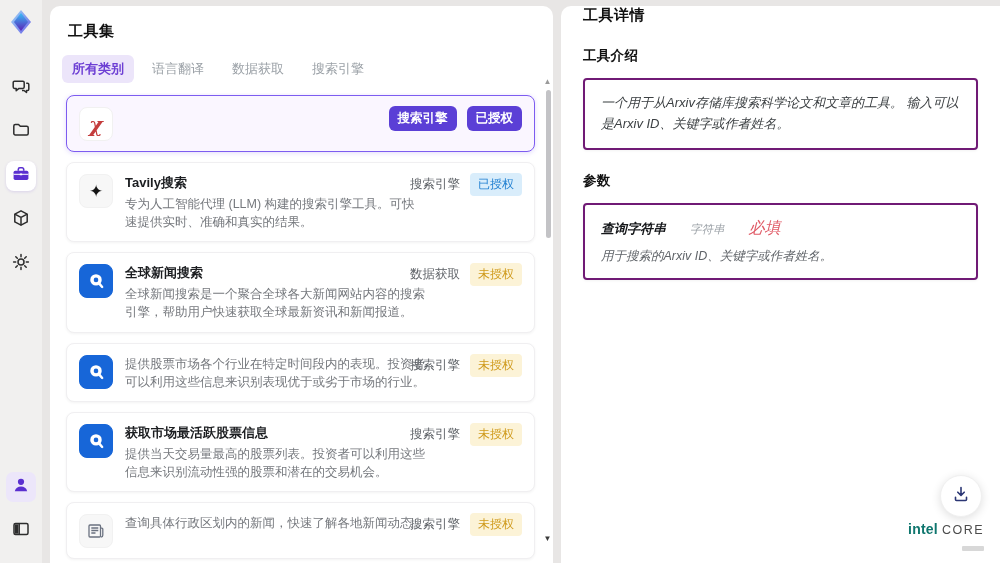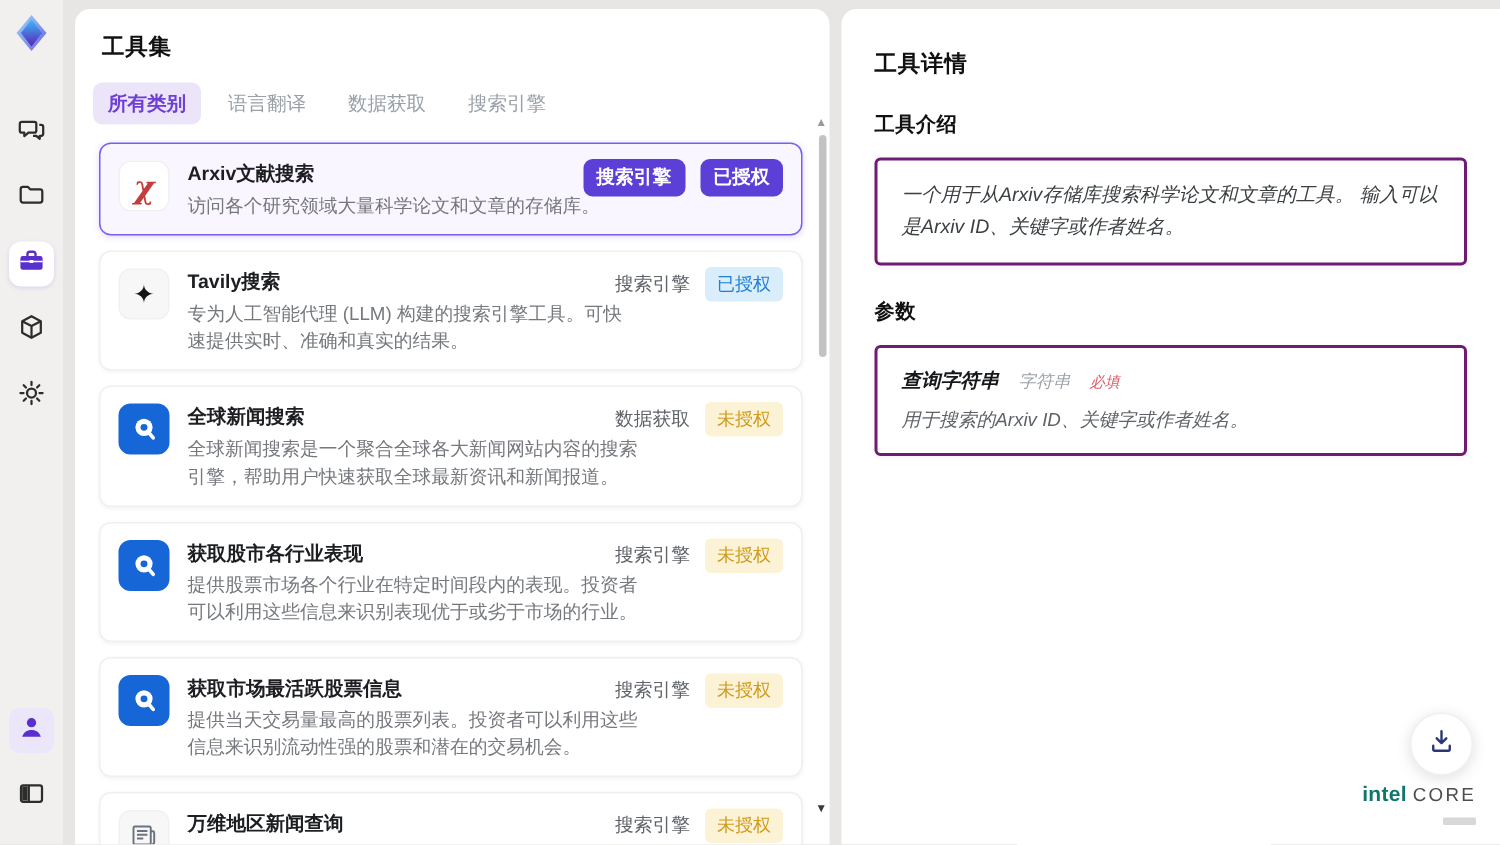--- a/index.html
+++ b/index.html
@@ -74,32 +74,32 @@
   }
 
   
   .scrollbar { position:absolute; top:0; right:1px; width:8px; height:100%; }
   .scroll-thumb { position:absolute; top:84px; right:1px; width:5px; height:148px; background:#c3c3c6; border-radius:3px; }
   .scroll-arrow { position:absolute; right:0; width:9px; text-align:center; font-size:8px; color:#3a3a3a; line-height:1; }
   .scroll-arrow.up { top:72px; color:#9a9a9a; }
   .scroll-arrow.down { bottom:20px; }
 
   
-  .detail-panel { padding:27px 22px; }
+  .detail-panel { padding:0 22px; }
   .detail-panel h1 { font-size:15px; font-weight:700; color:#111; letter-spacing:.5px; }
   .detail-panel h2 { font-size:13.5px; font-weight:700; color:#111; margin-top:22px; letter-spacing:.3px; }
   .detail-box {
     margin-top:13px; border:2px solid #701a75; border-radius:4px; background:#fff;
     box-shadow:0 1px 3px rgba(0,0,0,.05); padding:13px 16px;font-style:italic;
   }
   .intro-text { font-size:13px; color:#3c4043; line-height:1.6; }
-  .param-head { display:flex; align-items:baseline; gap:13px;text-align:center; }
+  .param-head { display:flex; align-items:baseline; gap:24px;text-align:center; }
   .param-name { font-size:13px; font-weight:700; color:#16181b; }
   .param-type { font-size:11.5px; color:#9aa0a6; }
-  .param-required { font-size:10px; color:#e05a66; }
+  .param-required { font-size:16px; color:#e05a66; }
   .param-desc { font-size:12.5px; color:#5f6368; margin-top:9px; }
 
   
   .fab {
     position:absolute; right:18px; bottom:46px; width:42px; height:42px; border-radius:50%;
     background:#fff; border:1px solid #f0f0f0; box-shadow:0 2px 10px rgba(0,0,0,.13);
     display:flex; align-items:center; justify-content:center; cursor:pointer;
   }
   .brand { position:absolute; right:16px; bottom:8px; text-align:right; line-height:1.1; }
   .brand .row { display:flex; align-items:baseline; gap:4px; justify-content:flex-end; }
@@ -209,24 +209,20 @@
   <span class="tab">数据获取</span>
 
   <span class="tab">搜索引擎</span>
 </div>
 
     <div class="tool-list">
   <div class="tool-card selected">
     <div class="tool-icon icon-arxiv-icon">
             <span class="arxiv-x">χ</span>
           </div>
-    <div class="tool-body">
-      <div class="tool-title">Arxiv文献搜索</div>
-      <div class="tool-desc">访问各个研究领域大量科学论文和文章的存储库。</div>
-    </div>
     <div class="tool-badges">
       <span class="badge-cat">搜索引擎</span>
       <span class="badge-auth authorized">已授权</span>
     </div>
   </div>
 
   <div class="tool-card">
     <div class="tool-icon icon-tavily-icon">
             <span class="tavily-star">✦</span>
           </div>
@@ -260,21 +256,20 @@
 
   <div class="tool-card">
     <div class="tool-icon icon-quark-search-icon">
             <svg viewBox="0 0 20 20" width="22" height="22">
               <circle cx="10" cy="9" r="5.2" fill="#fff"></circle>
               <circle cx="10" cy="9" r="2.1" fill="#1766d8"></circle>
               <path d="M13.2 12.6l2.4 2.8" stroke="#fff" stroke-width="2.2" stroke-linecap="round"></path>
             </svg>
           </div>
     <div class="tool-body">
-      <div class="tool-title">获取股市各行业表现</div>
       <div class="tool-desc">提供股票市场各个行业在特定时间段内的表现。投资者可以利用这些信息来识别表现优于或劣于市场的行业。</div>
     </div>
     <div class="tool-badges">
       <span class="badge-cat">搜索引擎</span>
       <span class="badge-auth unauthorized">未授权</span>
     </div>
   </div>
 
   <div class="tool-card">
     <div class="tool-icon icon-quark-search-icon">
@@ -295,21 +290,20 @@
   </div>
 
   <div class="tool-card">
     <div class="tool-icon icon-newspaper-icon">
             <svg viewBox="0 0 20 20" width="20" height="20" fill="none" stroke="#6b7280" stroke-width="1.3" stroke-linejoin="round">
               <rect x="3" y="4" width="11.5" height="12" rx="1"></rect>
               <path d="M14.5 7.2h1.4a.9.9 0 0 1 .9.9v6.2a1.7 1.7 0 0 1-1.7 1.7M5.3 7h7M5.3 9.5h7M5.3 12h4.2"></path>
             </svg>
           </div>
     <div class="tool-body">
-      <div class="tool-title">万维地区新闻查询</div>
       <div class="tool-desc">查询具体行政区划内的新闻，快速了解各地新闻动态。</div>
     </div>
     <div class="tool-badges">
       <span class="badge-cat">搜索引擎</span>
       <span class="badge-auth unauthorized">未授权</span>
     </div>
   </div>
 </div>
 
     <div class="scrollbar">

